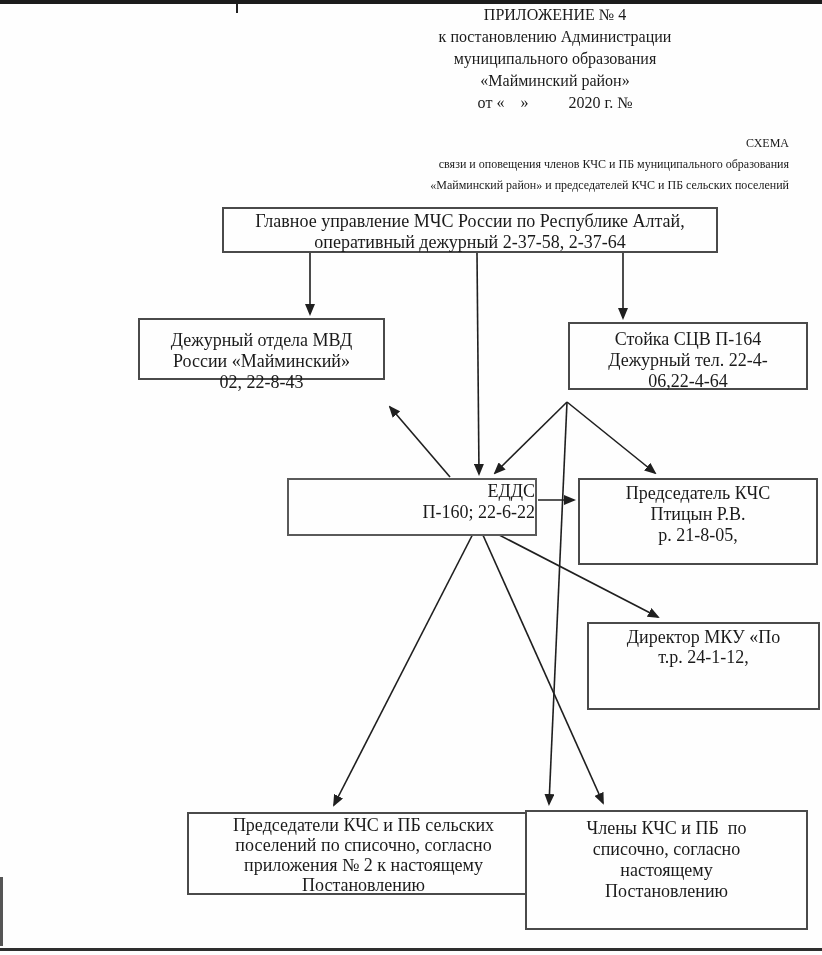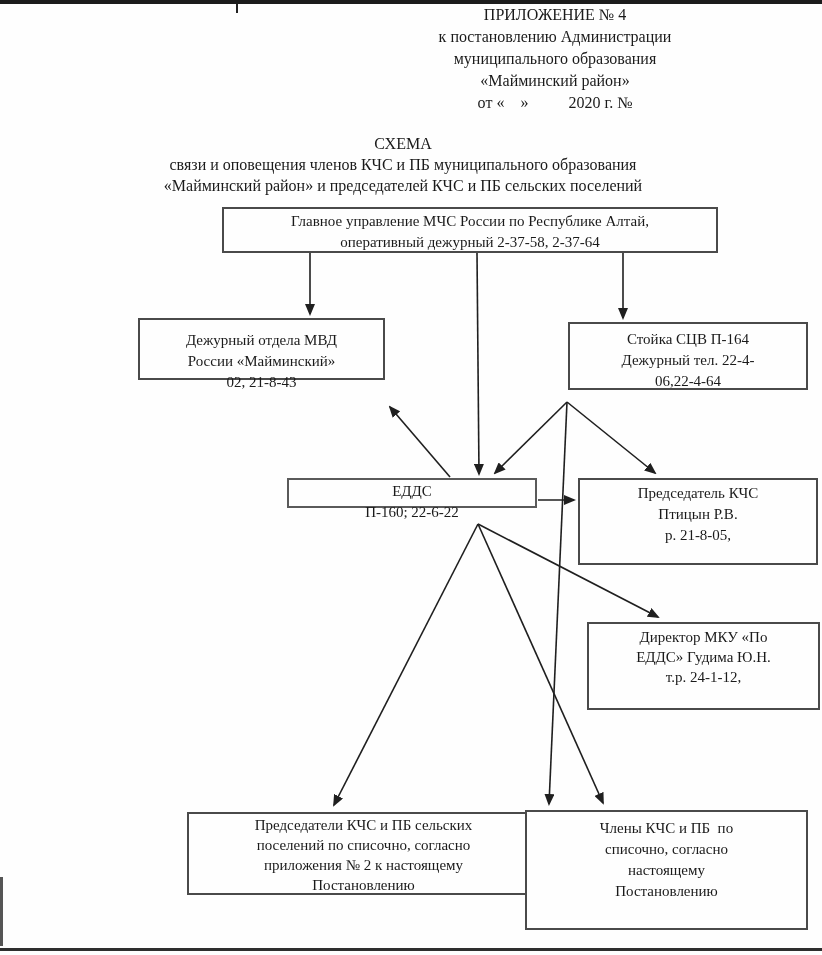--- a/index.html
+++ b/index.html
@@ -10,31 +10,31 @@
   }
   
   .edge-top{position:absolute;left:0;top:0;width:822px;height:4px;background:#1c1c1c;}
   .edge-right{position:absolute;right:0;top:0;width:3px;height:955px;background:#3a3a3a;}
   .edge-bottom{position:absolute;left:0;top:948px;width:822px;height:3px;background:#2e2e2e;}
   .edge-left-tick{position:absolute;left:0;top:877px;width:3px;height:69px;background:#555;}
   .edge-top-tick{position:absolute;left:236px;top:4px;width:2px;height:9px;background:#222;}
 
   .hdr{position:absolute;left:415px;top:4px;width:280px;text-align:center;
        font-size:16px;line-height:22px;}
-  .ttl{position:absolute;left:32px;top:133px;width:742px;text-align:center;
-       font-size:16px;line-height:21px;}
+  .ttl{position:absolute;left:47px;top:133px;width:742px;text-align:right;
+       font-size:12px;line-height:21px;}
 
   .box{position:absolute;box-sizing:border-box;border:2px solid #4a4a4a;
-       background:#fefefe;text-align:center;font-size:15px;line-height:21px;}
+       background:#fefefe;text-align:center;font-size:18px;line-height:21px;}
   .ln{white-space:pre;}
 
   .b-mchs{left:222px;top:207px;width:496px;height:46px;padding-top:2px;}
   .b-mvd{left:138px;top:318px;width:247px;height:62px;padding-top:10px;}
   .b-stoyka{left:568px;top:322px;width:240px;height:68px;padding-top:5px;}
-  .b-edds{left:287px;top:478px;width:250px;height:30px;padding-top:1px;border-color:#5a5a5a;}
+  .b-edds{left:287px;top:478px;width:250px;height:58px;padding-top:1px;border-color:#5a5a5a;text-align:right;}
   .b-predsedatel{left:578px;top:478px;width:240px;height:87px;padding-top:3px;}
   .b-director{left:587px;top:622px;width:233px;height:88px;padding-top:3px;line-height:20px;}
   .b-predsedateli{left:140px;top:812px;width:353px;height:83px;padding-top:1px;line-height:20px;margin-left:47px;}
   .b-chleny{left:525px;top:810px;width:283px;height:120px;padding-top:6px;}
 
   svg.wires{position:absolute;left:0;top:0;width:822px;height:955px;pointer-events:none;}
   svg.wires line{stroke:#1f1f1f;stroke-width:1.6;}
 </style>
 </head>
 <body>
@@ -81,21 +81,21 @@
   </svg>
 
   <div class="box b-mchs">
     <div class="ln">Главное управление МЧС России по Республике Алтай,</div>
     <div class="ln">оперативный дежурный 2-37-58, 2-37-64</div>
   </div>
 
   <div class="box b-mvd">
     <div class="ln">Дежурный отдела МВД</div>
     <div class="ln">России «Майминский»</div>
-    <div class="ln">02, 21-8-43</div>
+    <div class="ln">02, 22-8-43</div>
   </div>
 
   <div class="box b-stoyka">
     <div class="ln">Стойка СЦВ П-164</div>
     <div class="ln">Дежурный тел. 22-4-</div>
     <div class="ln">06,22-4-64</div>
   </div>
 
   <div class="box b-edds">
     <div class="ln">ЕДДС</div>
@@ -103,21 +103,20 @@
   </div>
 
   <div class="box b-predsedatel">
     <div class="ln">Председатель КЧС</div>
     <div class="ln">Птицын Р.В.</div>
     <div class="ln">р. 21-8-05,</div>
   </div>
 
   <div class="box b-director">
     <div class="ln">Директор МКУ «По</div>
-    <div class="ln">ЕДДС» Гудима Ю.Н.</div>
     <div class="ln">т.р. 24-1-12,</div>
   </div>
 
   <div class="box b-predsedateli">
     <div class="ln">Председатели КЧС и ПБ сельских</div>
     <div class="ln">поселений по списочно, согласно</div>
     <div class="ln">приложения № 2 к настоящему</div>
     <div class="ln">Постановлению</div>
   </div>
 

